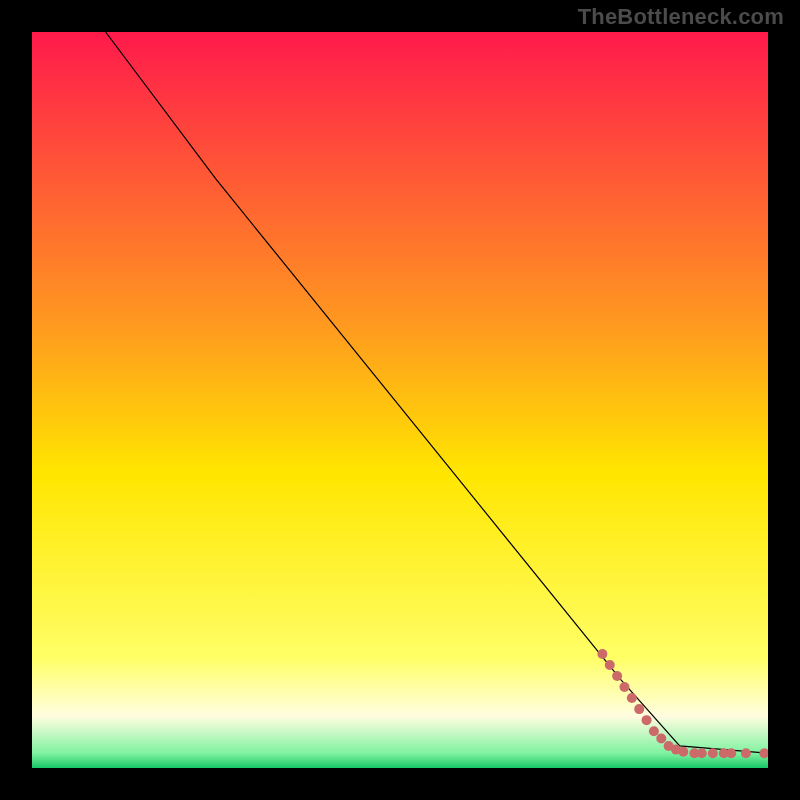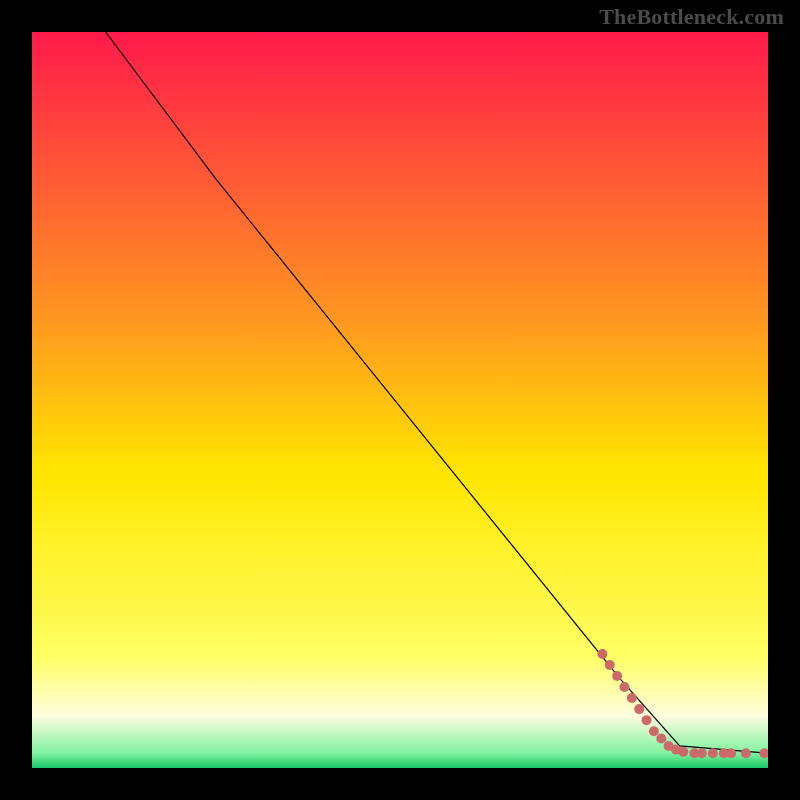--- a/index.html
+++ b/index.html
@@ -9,21 +9,20 @@
     height: 800px;
     overflow: hidden;
     background: #000;
     font-family: Arial, Helvetica, sans-serif;
   }
   .frame {
     position: relative;
     width: 800px;
     height: 800px;
     background: #000;
-    font-family: Liberation Serif, serif;
   }
   .watermark {
     position: absolute;
     top: 4px;
     right: 16px;
     font-size: 22px;
     font-weight: 600;
     color: #4b4b4b;
     letter-spacing: 0.2px;
     z-index: 10;

